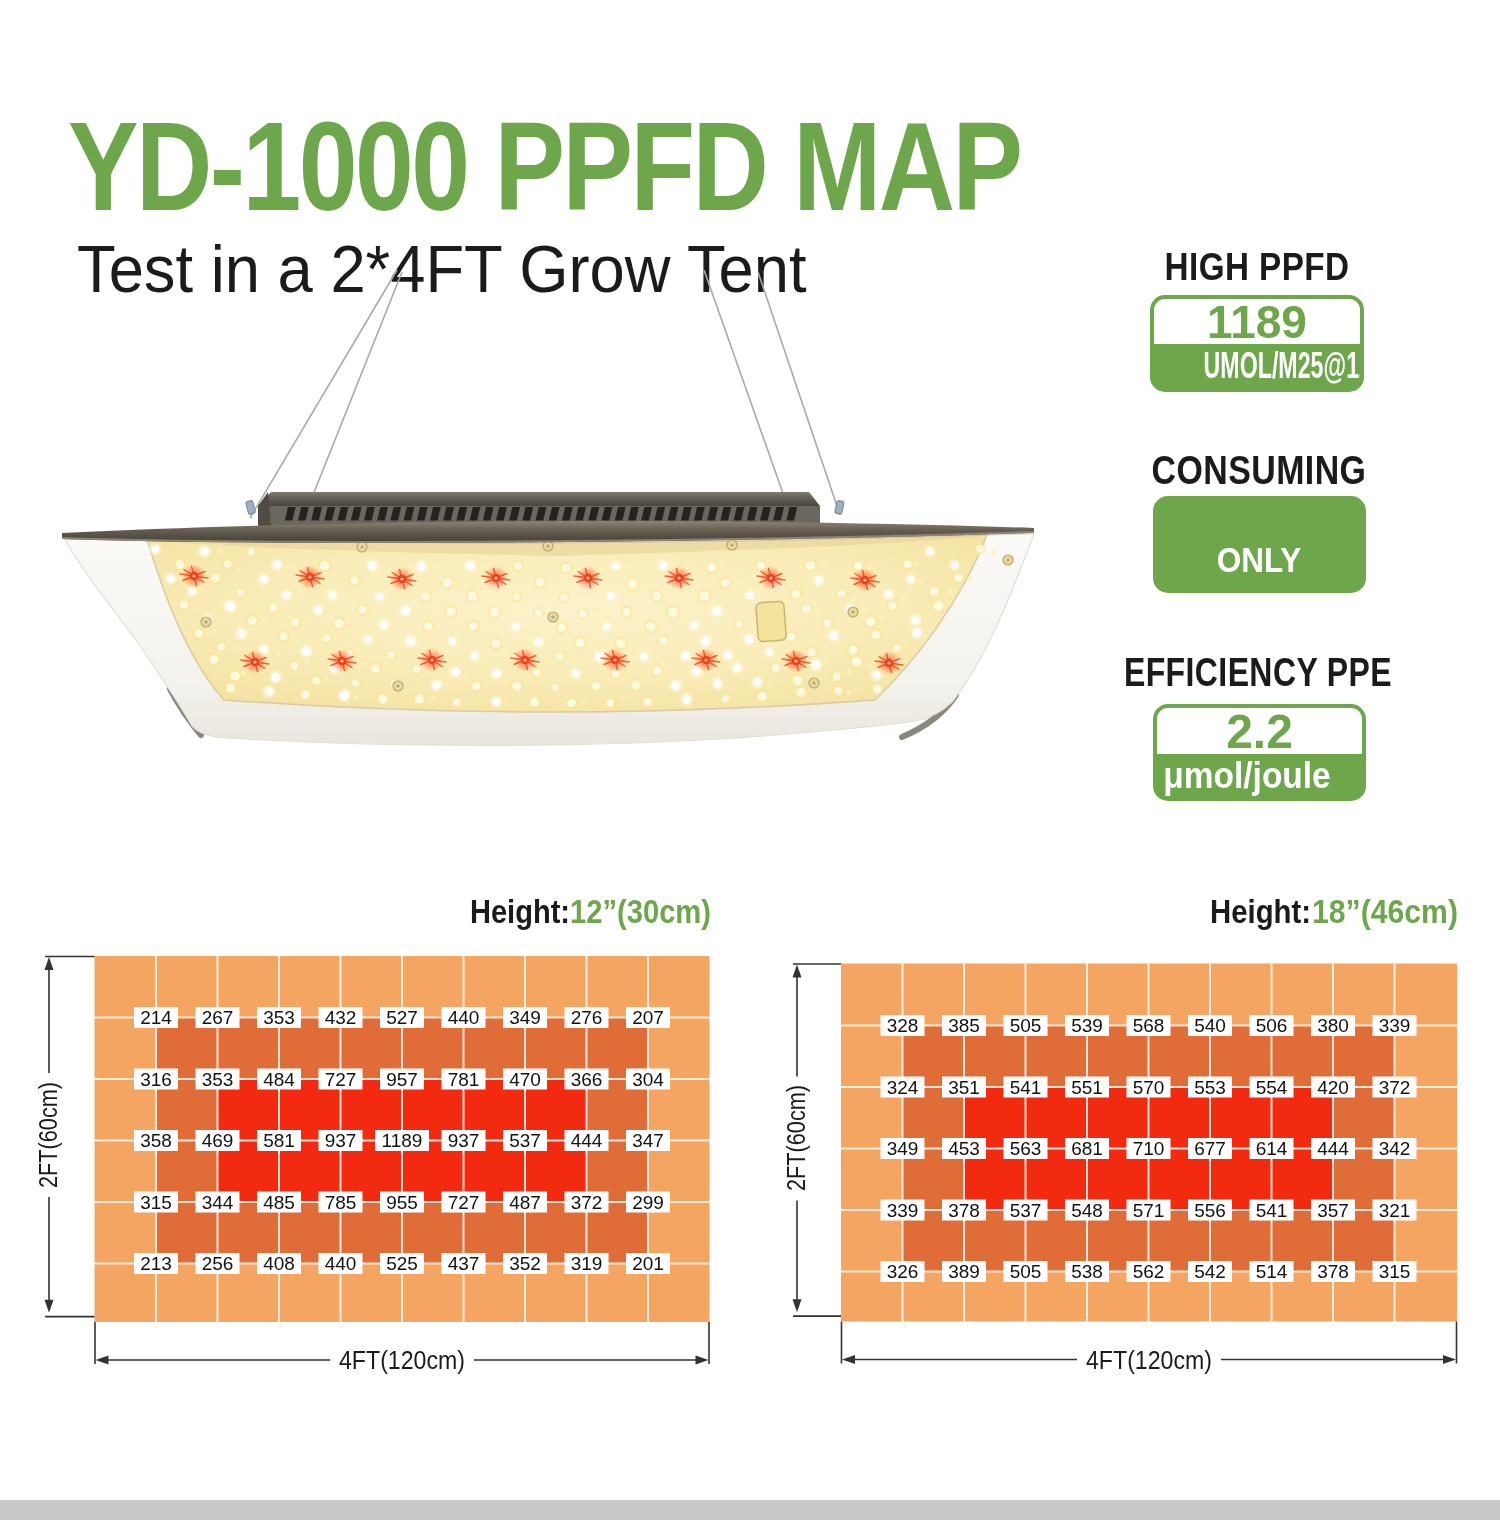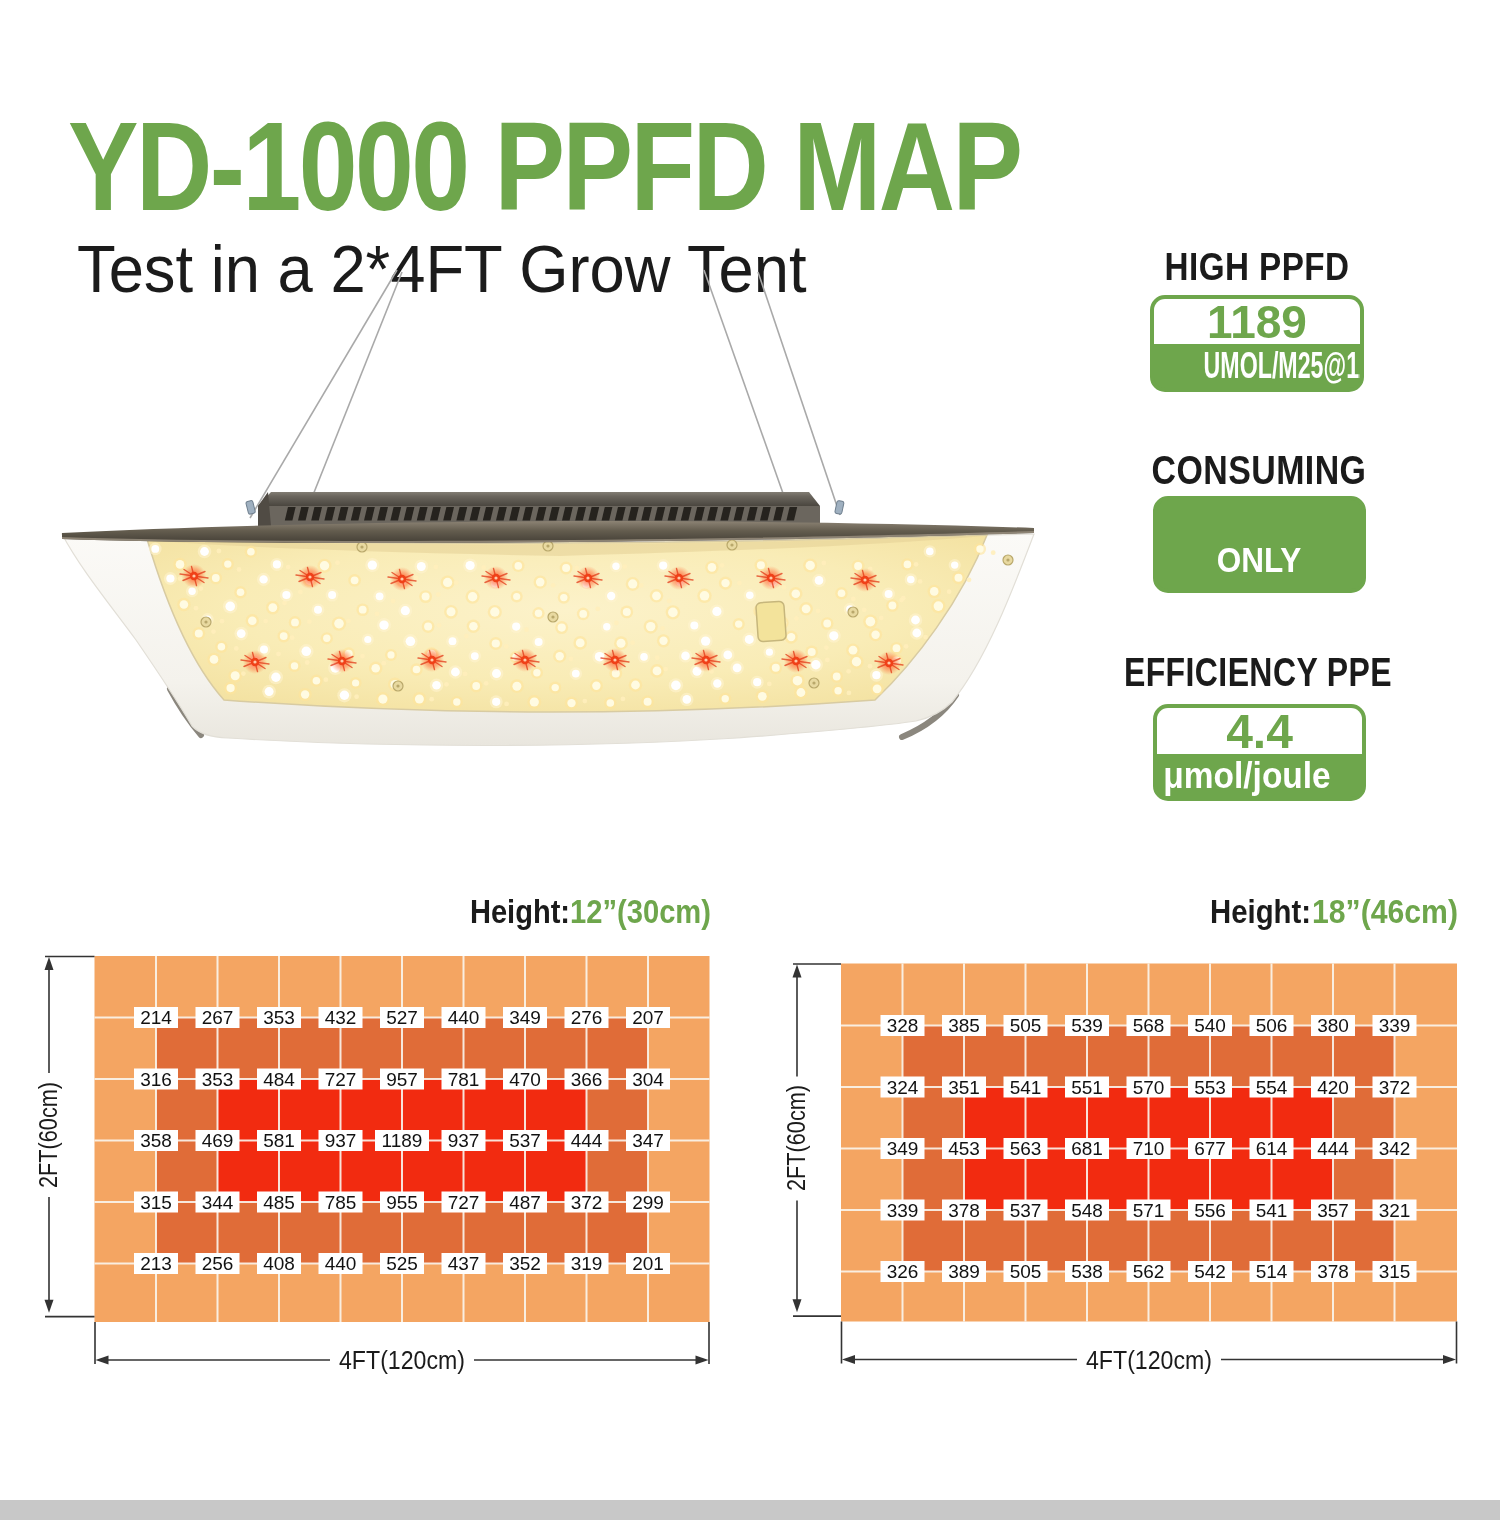--- a/index.html
+++ b/index.html
@@ -740,21 +740,21 @@
 <div style="position:absolute;left:959px;top:448px;width:600px;text-align:center;font-weight:bold;font-size:40px;color:#1b1b1b;letter-spacing:0.5px;transform:scaleX(0.848);">CONSUMING</div>
 <div style="position:absolute;left:1153px;top:496px;width:213px;height:97px;background:#6ea64c;border:4px solid #6ea64c;border-radius:15px;box-sizing:border-box;overflow:hidden;">
 <div style="position:absolute;left:0;top:46px;width:100%;bottom:15px;display:flex;align-items:center;justify-content:center;">
       <span style="font-size:35px;font-weight:bold;color:#fff;display:inline-block;transform:scaleX(0.90);">ONLY</span>
     </div>
 </div>
 
 <div style="position:absolute;left:958px;top:650px;width:600px;text-align:center;font-weight:bold;font-size:40px;color:#1b1b1b;letter-spacing:0.5px;transform:scaleX(0.8);">EFFICIENCY PPE</div>
 <div style="position:absolute;left:1153px;top:704px;width:213px;height:97px;background:#6ea64c;border:4px solid #6ea64c;border-radius:15px;box-sizing:border-box;overflow:hidden;">
 <div style="position:absolute;left:0;top:0;width:100%;height:46px;background:#fff;display:flex;align-items:center;justify-content:center;">
-      <span style="font-size:48px;font-weight:bold;color:#6ea64c;">4.4</span>
+      <span style="font-size:48px;font-weight:bold;color:#6ea64c;">2.2</span>
     </div>
 <div style="position:absolute;left:0;top:46px;width:100%;bottom:0;display:flex;align-items:center;justify-content:flex-start;">
       <span style="font-size:36px;font-weight:bold;color:#fff;display:inline-block;transform:scaleX(0.93);">μmol/joule</span>
     </div>
 </div>
 
 <svg width="1500" height="560" viewBox="0 0 1500 560" style="position:absolute;left:0;top:870px">
 
 <rect x="94.5" y="86" width="615" height="366" fill="#f4a562"></rect>
 

